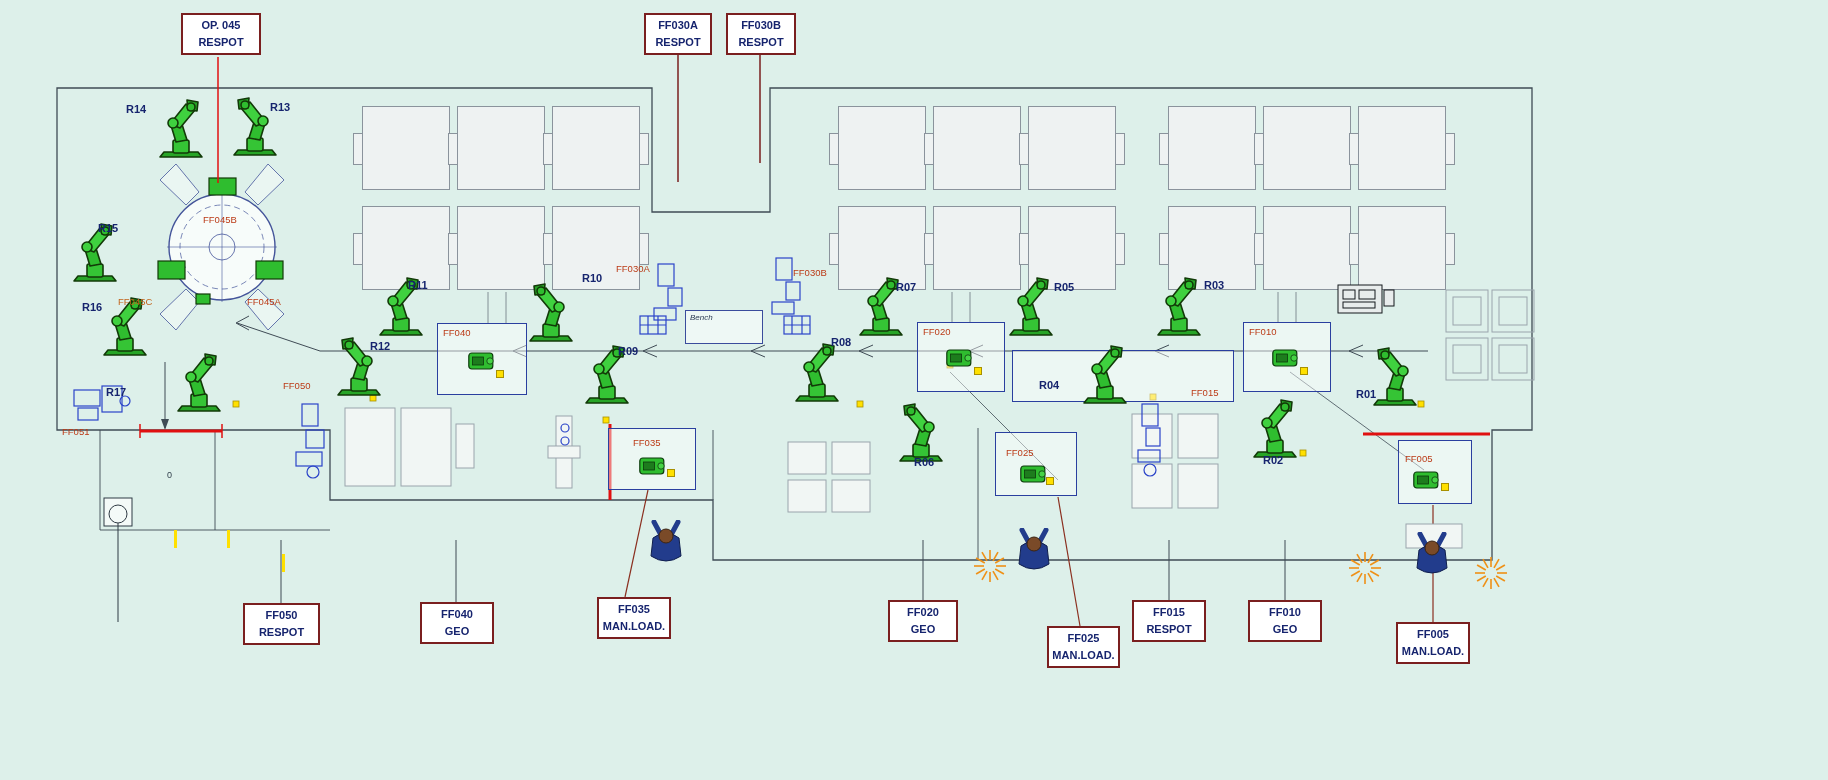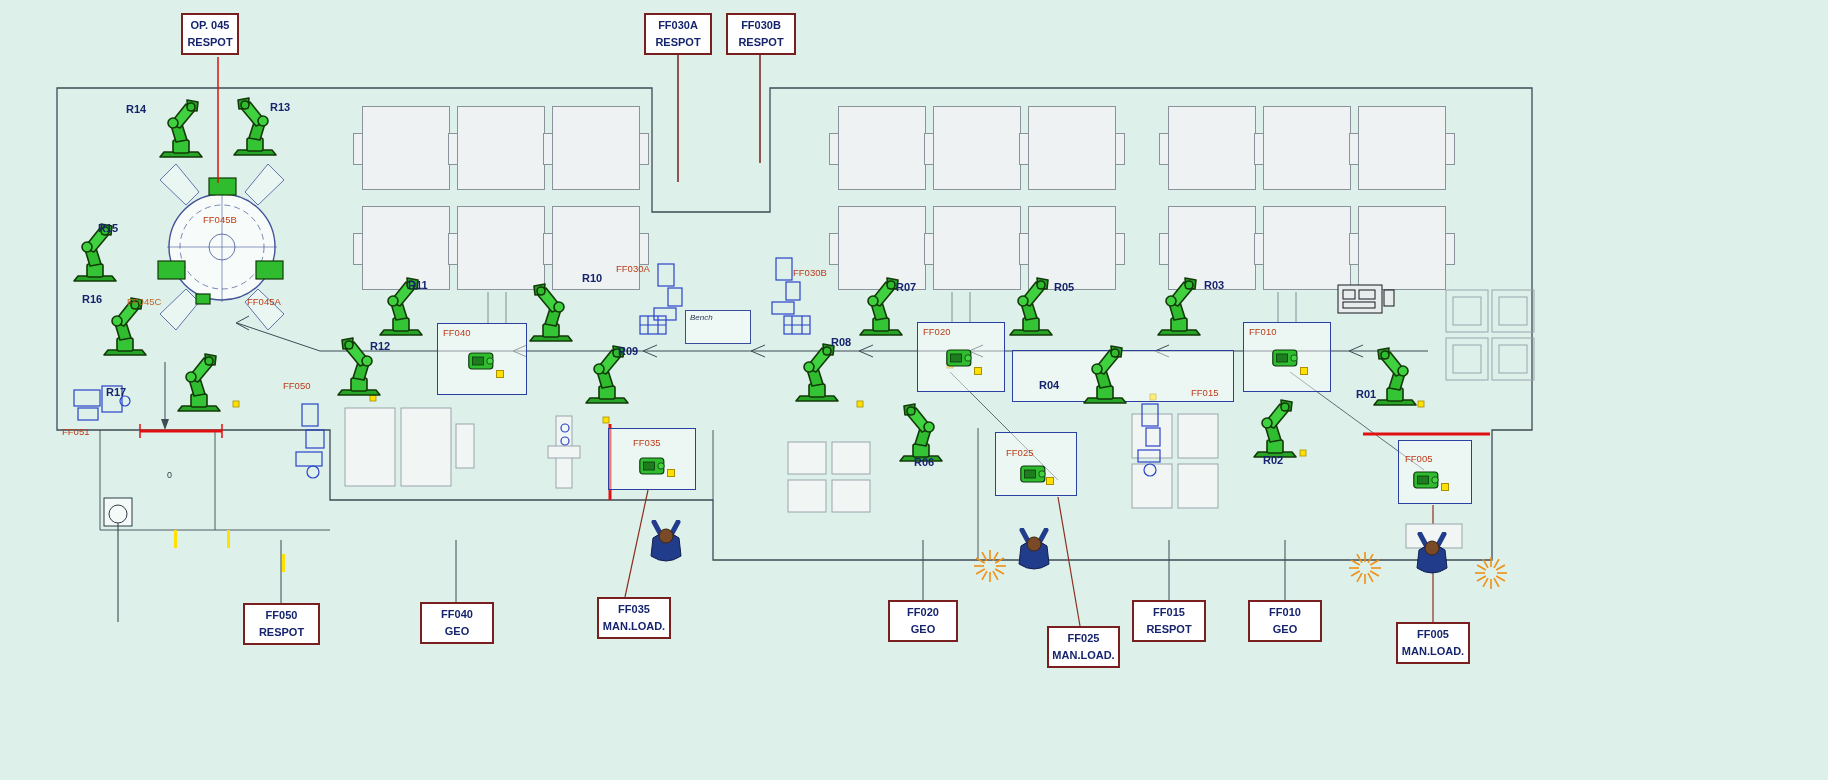--- a/index.html
+++ b/index.html
@@ -294,21 +294,21 @@
     <span class="ydot" style="left:50px;top:44px"></span>
   </div>
   <div class="stbox" style="left:1398px;top:440px;width:74px;height:64px">
     <span class="slabel" style="left:6px;top:12px">FF005</span>
     <svg class="gmach" style="left:14px;top:28px" width="30" height="22">
         <use href="#gmach-sym"></use>
       </svg>
     <span class="ydot" style="left:42px;top:42px"></span>
   </div>
 
-  <div class="bench" style="left:685px;top:310px;width:66px;height:34px">
+  <div class="bench" style="left:685px;top:310px;width:78px;height:34px">
     <span>Bench</span>
   </div>
 
   <div class="robot" style="left:156px;top:96px"><svg width="50" height="62" viewBox="0 0 50 62">
         <use href="#robot-sym"></use>
       </svg></div>
   <div class="robot flip" style="left:230px;top:94px"><svg width="50" height="62" viewBox="0 0 50 62">
         <use href="#robot-sym"></use>
       </svg></div>
   <div class="robot" style="left:70px;top:220px"><svg width="50" height="62" viewBox="0 0 50 62">
@@ -353,44 +353,44 @@
   <div class="robot" style="left:1250px;top:396px"><svg width="50" height="62" viewBox="0 0 50 62">
         <use href="#robot-sym"></use>
       </svg></div>
   <div class="robot flip" style="left:1370px;top:344px"><svg width="50" height="62" viewBox="0 0 50 62">
         <use href="#robot-sym"></use>
       </svg></div>
 
   <span class="rlabel" style="left:126px;top:103px">R14</span>
   <span class="rlabel" style="left:270px;top:101px">R13</span>
   <span class="rlabel" style="left:98px;top:222px">R15</span>
-  <span class="rlabel" style="left:82px;top:293px">R16</span>
+  <span class="rlabel" style="left:82px;top:301px">R16</span>
   <span class="rlabel" style="left:106px;top:386px">R17</span>
   <span class="rlabel" style="left:408px;top:279px">R11</span>
   <span class="rlabel" style="left:370px;top:340px">R12</span>
   <span class="rlabel" style="left:582px;top:272px">R10</span>
   <span class="rlabel" style="left:618px;top:345px">R09</span>
   <span class="rlabel" style="left:831px;top:336px">R08</span>
   <span class="rlabel" style="left:896px;top:281px">R07</span>
   <span class="rlabel" style="left:914px;top:456px">R06</span>
   <span class="rlabel" style="left:1054px;top:281px">R05</span>
   <span class="rlabel" style="left:1204px;top:279px">R03</span>
   <span class="rlabel" style="left:1263px;top:454px">R02</span>
   <span class="rlabel" style="left:1356px;top:388px">R01</span>
 
   <span class="slabel" style="left:203px;top:214px">FF045B</span>
-  <span class="slabel orange" style="left:127px;top:296px">FF045C</span>
+  <span class="slabel orange" style="left:118px;top:296px">FF045C</span>
   <span class="slabel" style="left:247px;top:296px">FF045A</span>
   <span class="slabel" style="left:283px;top:380px">FF050</span>
   <span class="slabel" style="left:62px;top:426px">FF051</span>
   <span class="slabel" style="left:616px;top:263px">FF030A</span>
   <span class="slabel" style="left:793px;top:267px">FF030B</span>
   <span class="tiny" style="left:167px;top:470px">0</span>
 
-  <div class="callout" style="left:181px;top:13px;width:58px">
+  <div class="callout" style="left:181px;top:13px;width:80px">
     <div>OP. 045</div>
     <div>RESPOT</div>
   </div>
   <div class="callout" style="left:644px;top:13px;width:68px">
     <div>FF030A</div>
     <div>RESPOT</div>
   </div>
   <div class="callout" style="left:726px;top:13px;width:70px">
     <div>FF030B</div>
     <div>RESPOT</div>

